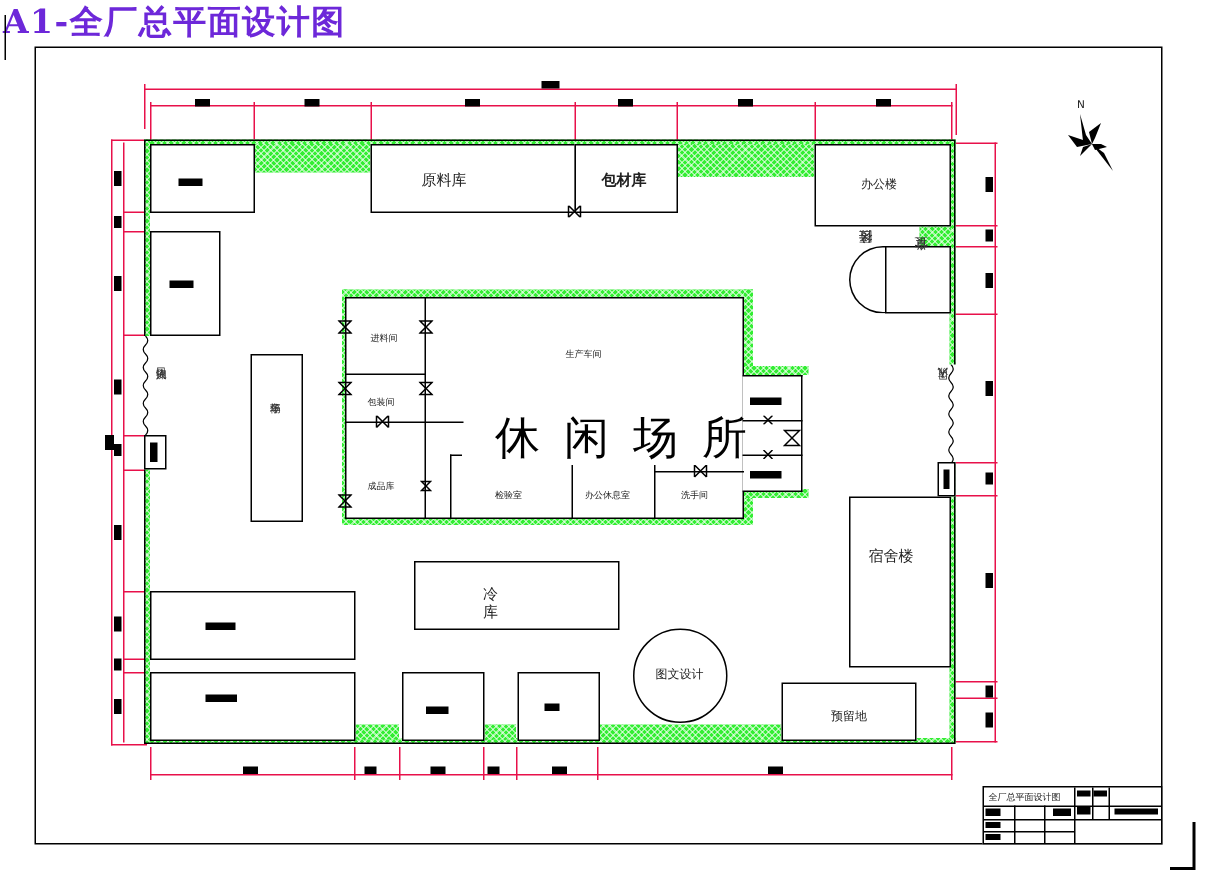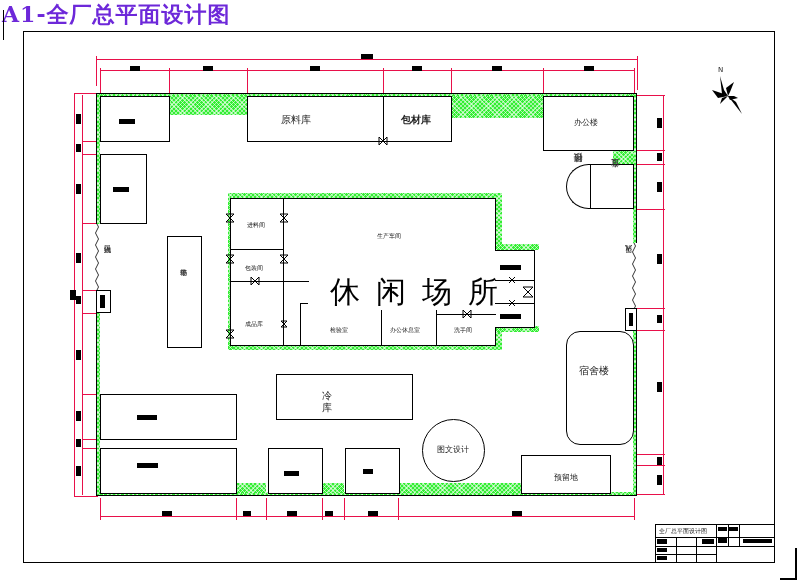--- a/index.html
+++ b/index.html
@@ -254,21 +254,21 @@
 <div class="lbl" style="left:245px;top:320px;font-size:6px;">成品库</div>
 <div class="lbl" style="left:330px;top:326px;font-size:6px;">检验室</div>
 <div class="lbl" style="left:390px;top:326px;font-size:6px;">办公休息室</div>
 <div class="lbl" style="left:454px;top:326px;font-size:6px;">洗手间</div>
 <div class="wm" style="left:330px;top:272px;">休闲场所</div>
 
 <div class="box" style="left:276px;top:374px;width:137px;height:46px;">
   <div class="lbl" style="left:45px;top:14px;">冷</div>
   <div class="lbl" style="left:45px;top:26px;">库</div>
 </div>
-<div class="box" style="left:566px;top:331px;width:68px;height:114px;border-radius:14px;">
+<div class="box" style="left:566px;top:331px;width:68px;height:114px;">
     <div class="lbl" style="left:12px;top:32px;">宿舍楼</div>
   </div>
 <div class="abs" style="left:422px;top:419px;width:63px;height:63px;border:1.5px solid #000;border-radius:50%;box-sizing:border-box;background:#fff;">
     <div class="lbl" style="left:14px;top:24px;font-size:8px;">图文设计</div>
   </div>
 <div class="box" style="left:100px;top:394px;width:137px;height:46px;">
     <div class="blk" style="left:36px;top:20px;width:20px;height:5px;"></div>
   </div>
 <div class="box" style="left:100px;top:448px;width:137px;height:46px;">
     <div class="blk" style="left:36px;top:14px;width:21px;height:5px;"></div>

